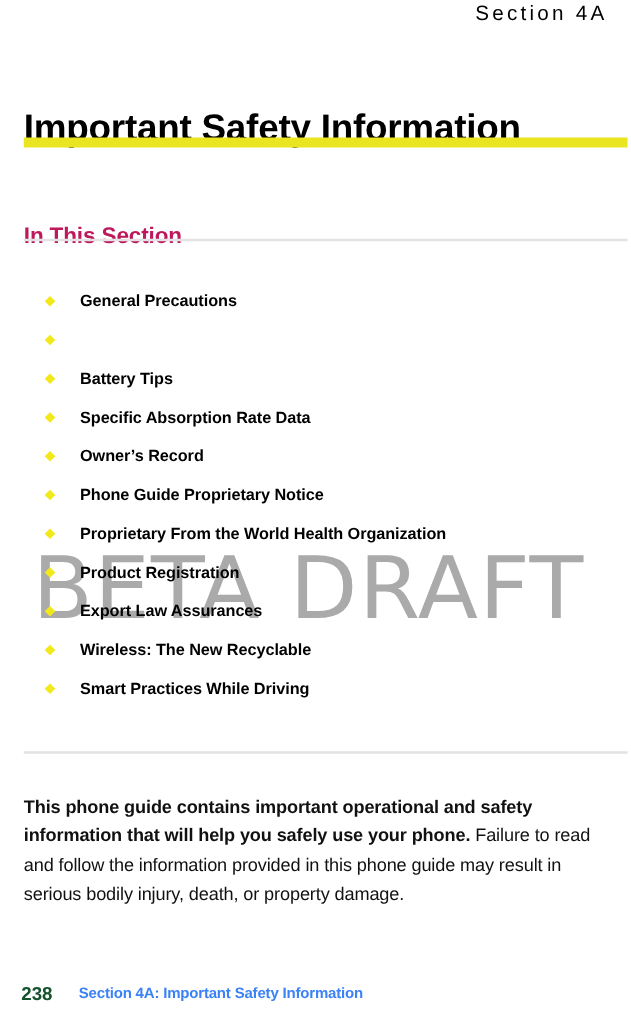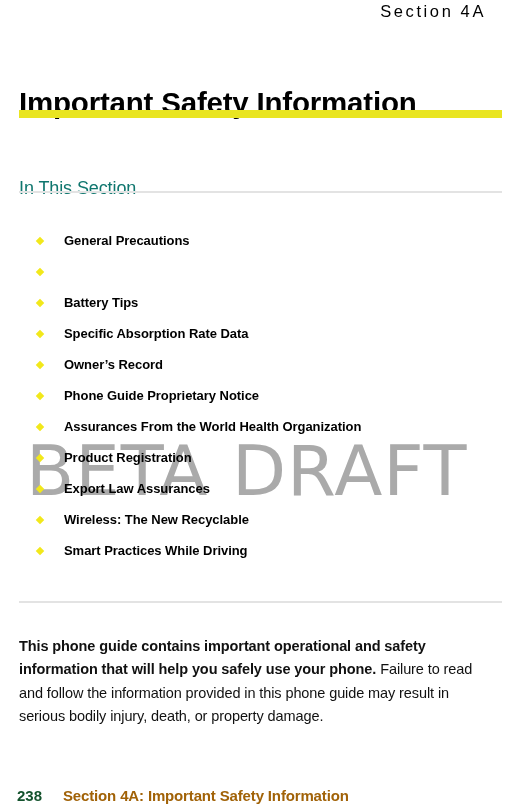--- a/index.html
+++ b/index.html
@@ -76,23 +76,23 @@
     background: #e9e521;
     z-index: 3;
   }
 
   
   .section-heading {
     position: absolute;
     left: 19px;
     top: 163px;
     font-size: 18px;
-    font-weight: 400;
+    font-weight: 700;
     letter-spacing: -0.1px;
-    color: #0f766e;
+    color: #be185d;
     z-index: 3;
     white-space: nowrap;
   }
 
   .hairline {
     position: absolute;
     left: 19px;
     width: 483px;
     height: 2px;
     background: #e3e3e3;
@@ -165,24 +165,24 @@
     top: 0;
     font-size: 15px;
     font-weight: 700;
     color: #14532d;
     white-space: nowrap;
   }
   .footer-title {
     position: absolute;
     left: 63px;
     top: 0;
-    font-size: 15px;
+    font-size: 12px;
     font-weight: 700;
     letter-spacing: -0.15px;
-    color: #a16207;
+    color: #3b82f6;
     white-space: nowrap;
   }
 </style>
 </head>
 <body>
 
 <div class="page">
 
   <div class="watermark">BETA DRAFT</div>
 
@@ -194,21 +194,21 @@
   <h2 class="section-heading">In This Section</h2>
   <div class="hairline top"></div>
 
   <ul class="toc" id="toc-list">
       <li class="toc-item"><span class="toc-bullet"></span><span>General Precautions</span></li>
       <li class="toc-item"><span class="toc-bullet"></span></li>
       <li class="toc-item"><span class="toc-bullet"></span><span>Battery Tips</span></li>
       <li class="toc-item"><span class="toc-bullet"></span><span>Specific Absorption Rate Data</span></li>
       <li class="toc-item"><span class="toc-bullet"></span><span>Owner’s Record</span></li>
       <li class="toc-item"><span class="toc-bullet"></span><span>Phone Guide Proprietary Notice</span></li>
-      <li class="toc-item"><span class="toc-bullet"></span><span>Assurances From the World Health Organization</span></li>
+      <li class="toc-item"><span class="toc-bullet"></span><span>Proprietary From the World Health Organization</span></li>
       <li class="toc-item"><span class="toc-bullet"></span><span>Product Registration</span></li>
       <li class="toc-item"><span class="toc-bullet"></span><span>Export Law Assurances</span></li>
       <li class="toc-item"><span class="toc-bullet"></span><span>Wireless: The New Recyclable</span></li>
       <li class="toc-item"><span class="toc-bullet"></span><span>Smart Practices While Driving</span></li>
     </ul>
 
   <div class="hairline bottom"></div>
 
   <p class="notice"><b>This phone guide contains important operational and safety information that will help you safely use your phone.</b><span> Failure to read and follow the information provided in this phone guide may result in serious bodily injury, death, or property damage.</span></p>
 

